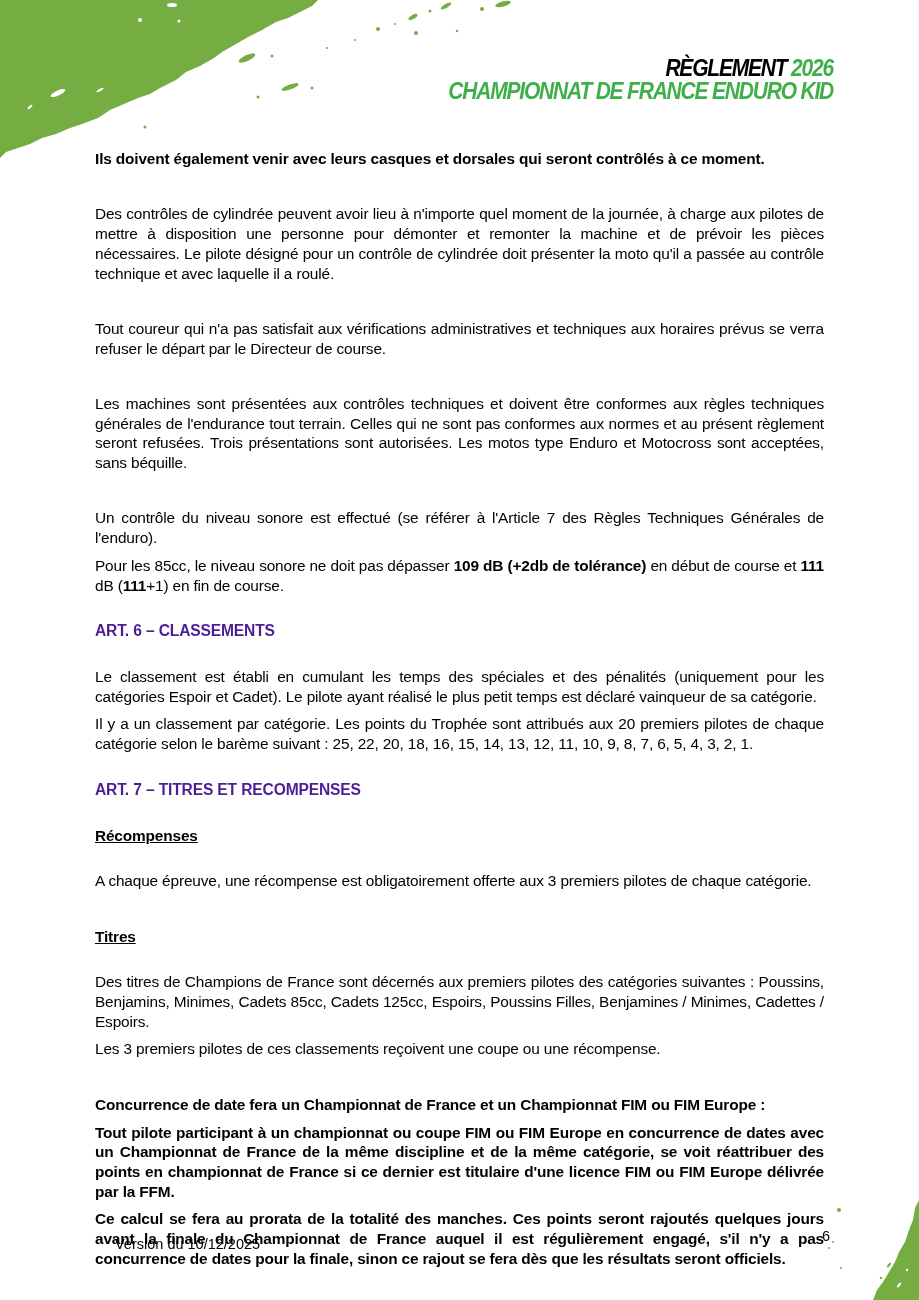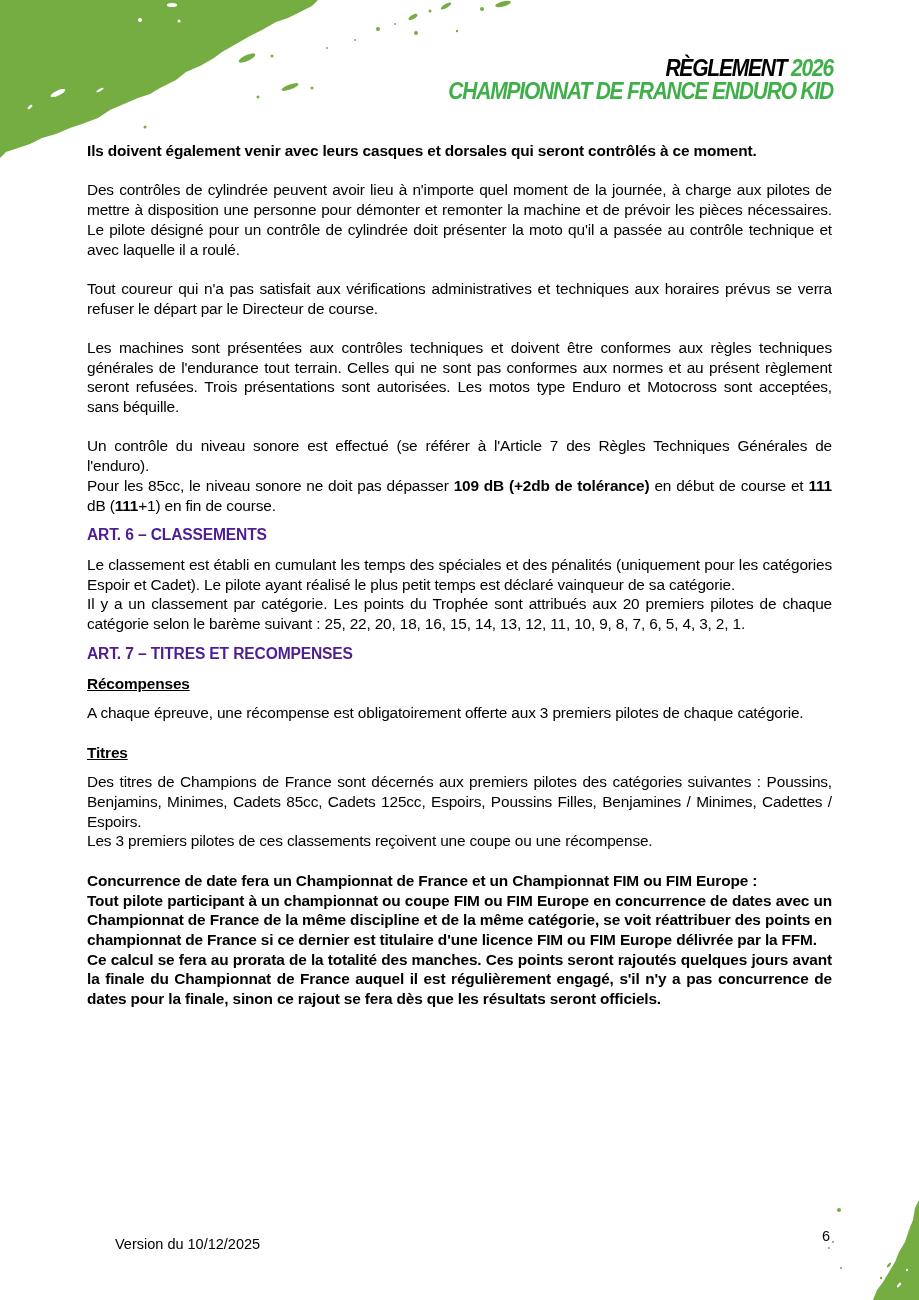--- a/index.html
+++ b/index.html
@@ -15,21 +15,21 @@
       line-height: 20px; letter-spacing: -1.2px; transform: scaleY(1.15); transform-origin: top right;
     }
     .header-title .l1 { font-size: 21px; color: #000; }
     .header-title .l1 .yr { color: #3fb049; }
     .header-title .l2 { font-size: 21px; color: #3fb049; }
     .content {
       position: absolute; left: 87px; top: 141px; width: 745px;
       font-size: 15.4px; line-height: 19.7px; text-align: justify;
       letter-spacing: -0.15px;
     }
-    .content p { margin: 0; }
+    .content p { margin: 8px; }
     .gap { height: 19.7px; }
     .gap-s { height: 10px; }
     .bold { font-weight: bold; }
     .heading { color: #4c1d95; font-weight: bold; font-size: 15.6px; margin: 0; }
     .subhead { font-weight: bold; text-decoration: underline; margin: 0; }
     .footer-left { position: absolute; left: 115px; top: 1228px; font-size: 14.5px; margin-top: 8px; }
     .footer-right { position: absolute; left: 822px; top: 1228px; font-size: 14.5px; }
   </style>
 </head>
 <body>

